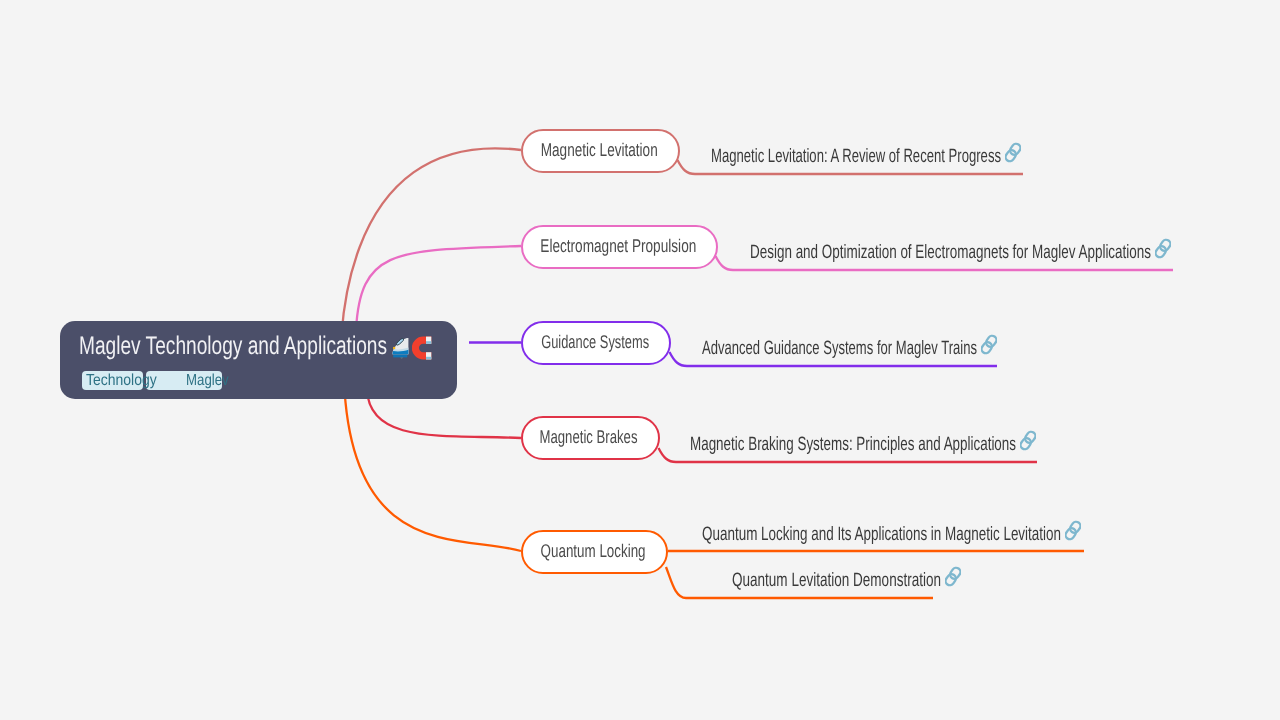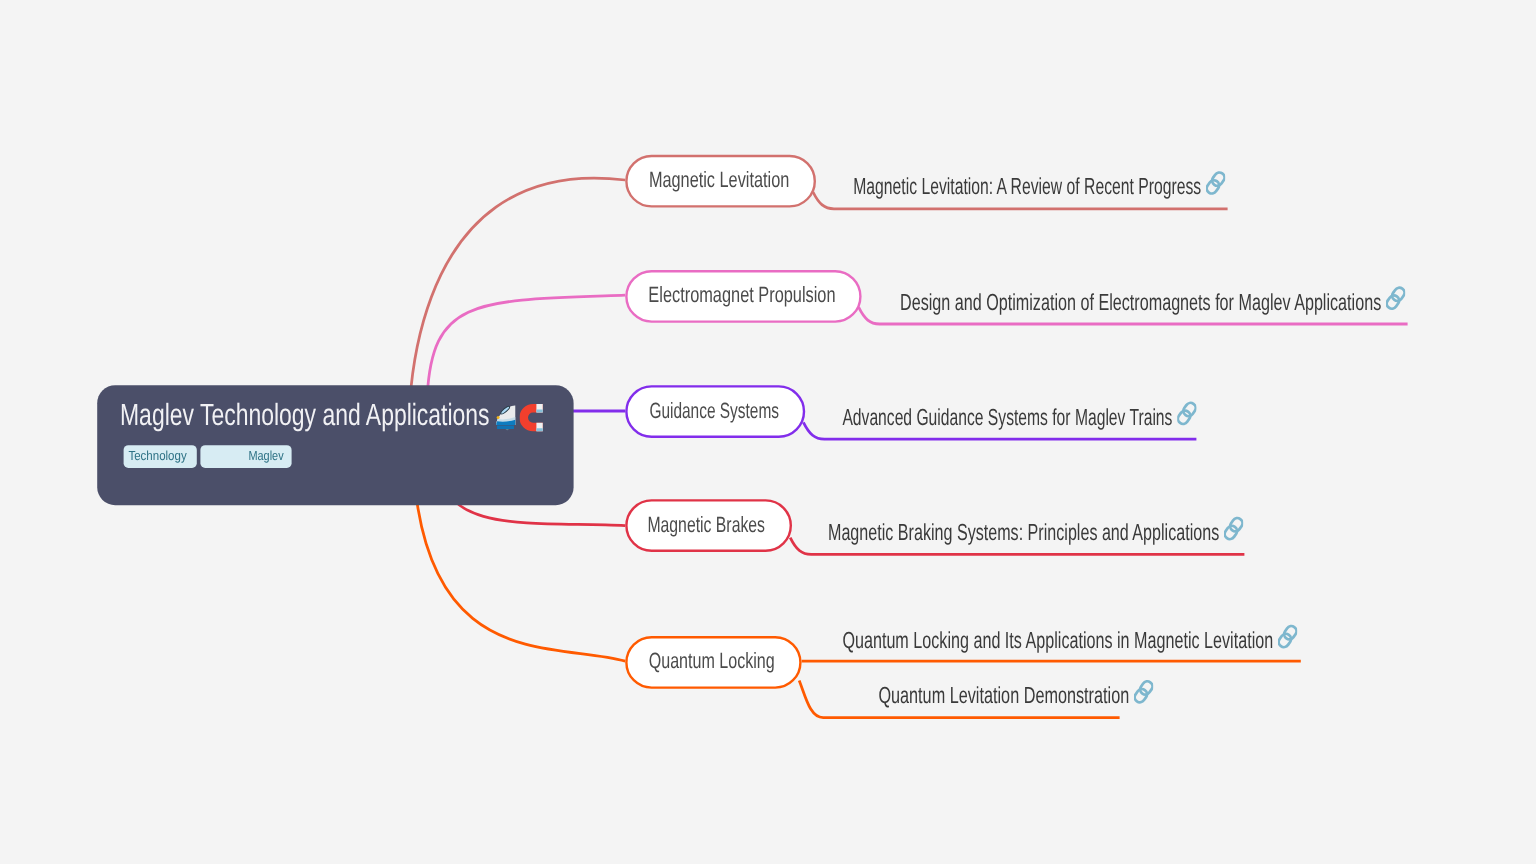--- a/index.html
+++ b/index.html
@@ -4,30 +4,30 @@
 <title>Maglev Technology and Applications</title>
 <style>
   html,body{margin:0;padding:0;}
   body{width:1280px;height:720px;background:#f4f4f4;overflow:hidden;
        font-family:"Liberation Sans",sans-serif;
        -webkit-font-smoothing:antialiased;text-rendering:geometricPrecision;}
   #stage{position:relative;width:1280px;height:720px;background:#f4f4f4;}
   svg.links{position:absolute;left:0;top:0;width:1280px;height:720px;}
 
   
-  .root-node{position:absolute;left:81px;top:321px;width:397px;height:100px;
+  .root-node{position:absolute;left:60px;top:321px;width:397px;height:78px;
              background:#4b4f69;border-radius:15px;box-sizing:border-box;}
   .root-title{position:absolute;left:19px;top:23px;height:0;white-space:nowrap;
               color:#f1f1f4;font-size:25.5px;line-height:0;}
   .root-title .rwrap{display:inline-block;vertical-align:middle;overflow:visible;}
   .root-title .txt{display:inline-block;vertical-align:middle;transform-origin:left center;}
   .root-icons{position:absolute;left:332px;top:15px;width:40px;height:24px;}
   .root-icons > span{position:absolute;top:0;}
   .root-tags{position:absolute;left:22px;top:50px;display:flex;gap:3px;}
-  .tag{background:#d7ecf3;color:#2e7285;font-size:11px;line-height:19px;height:19px;
+  .tag{background:#d7ecf3;color:#2e7285;font-size:16px;line-height:19px;height:19px;
        border-radius:4px;padding:0 4px;white-space:nowrap;box-sizing:border-box;}
   .tag .tg{display:inline-block;transform-origin:left center;overflow:visible;}
 
   
   .bnode{position:absolute;background:#fff;border-style:solid;border-width:2.7px;
          box-sizing:border-box;border-radius:22px;height:44px;
          display:flex;align-items:center;justify-content:center;}
   .bnode .btxt{font-size:18.4px;color:#4b4b4b;white-space:nowrap;display:inline-block;
               position:relative;top:-1px;left:-1px;}
 

